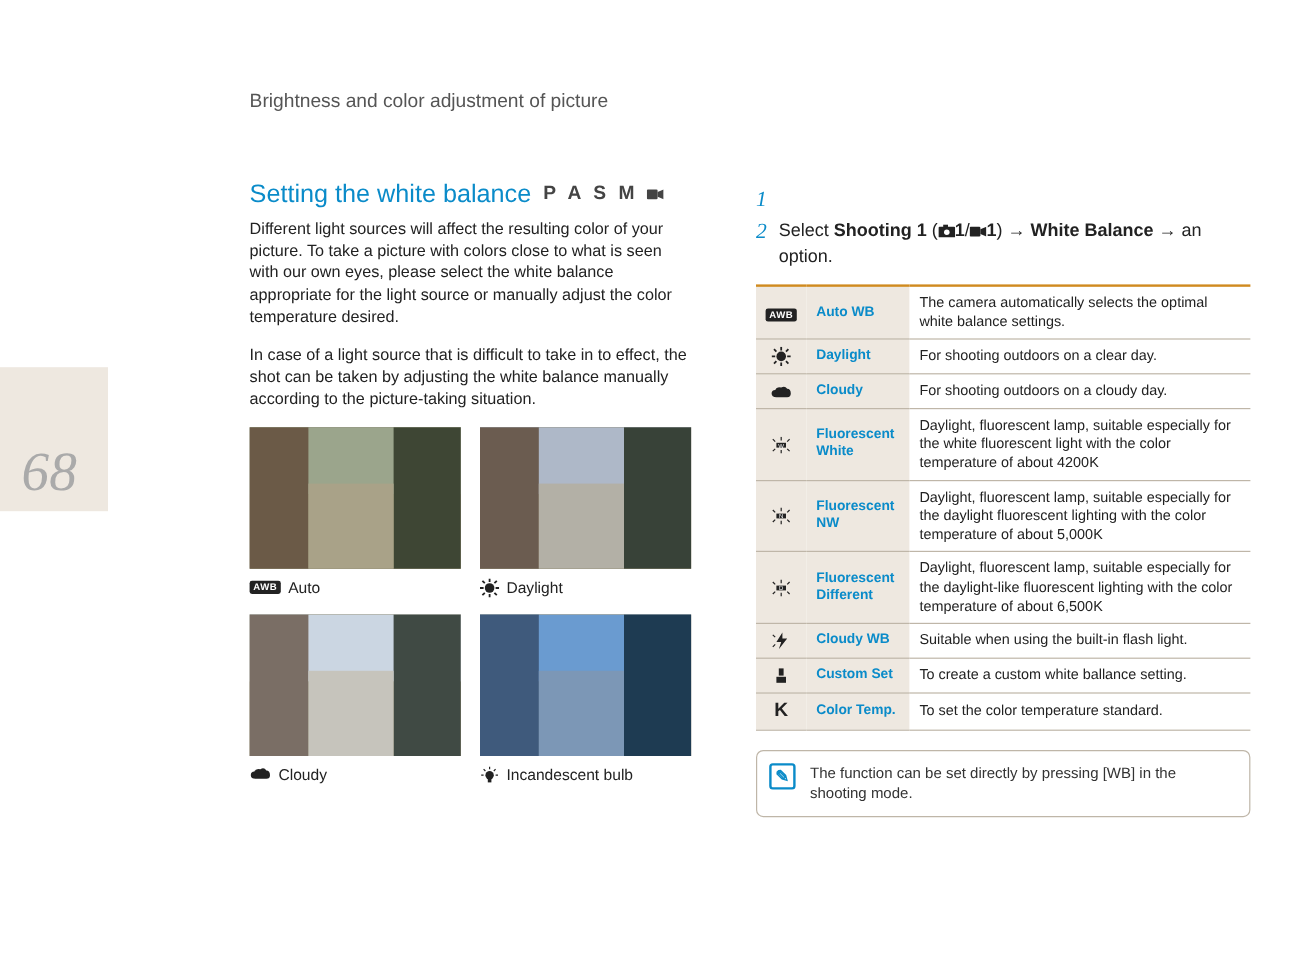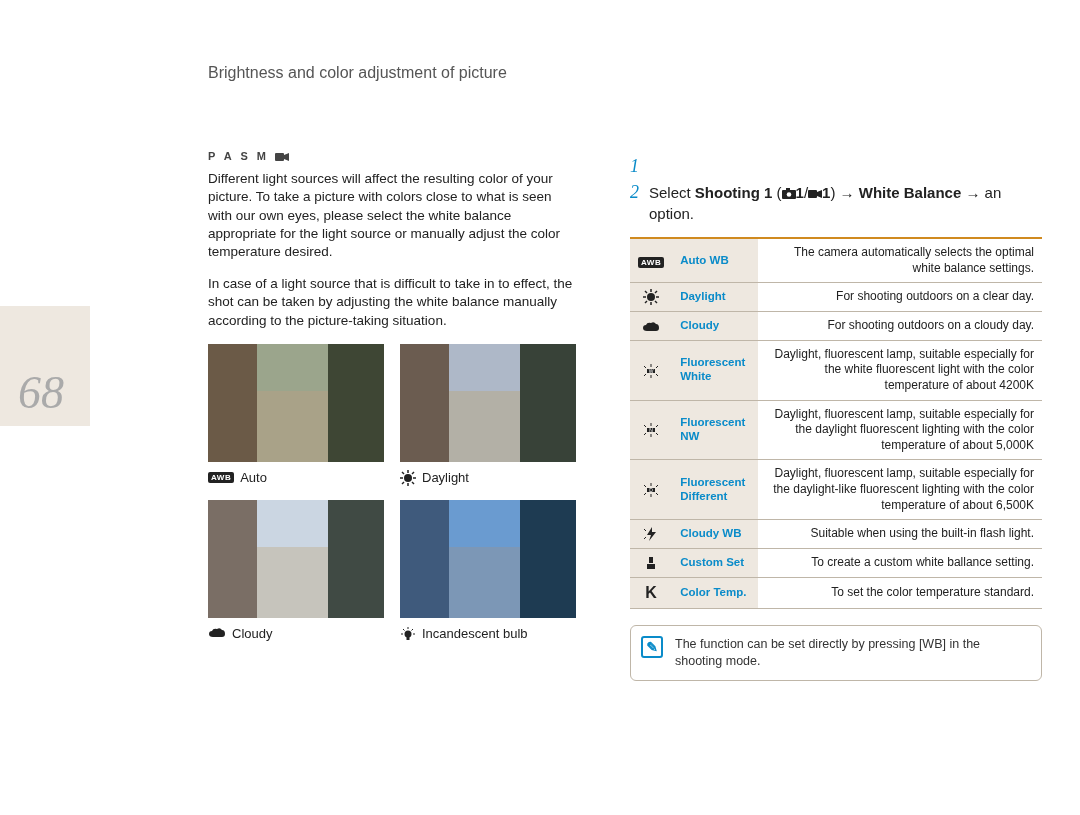--- a/index.html
+++ b/index.html
@@ -7,21 +7,21 @@
     font-family: Arial, Helvetica, sans-serif;
     background: #fff;
     width: 1080px;
     height: 815px;
     position: relative;
     color: #222;
   }
   .header {
     position: absolute;
     left: 208px;
-    top: 64px;
+    top: 76px;
     font-size: 16px;
     font-weight: 300;
     color: #555;
   }
   .page-number {
     position: absolute;
     left: 18px;
     top: 366px;
     font-size: 46px;
     font-style: italic;
@@ -46,21 +46,21 @@
   .section-title {
     color: #0a8bc9;
     font-size: 21px;
     font-weight: 300;
     margin-bottom: 8px;
     display: flex;
     align-items: center;
     gap: 10px;
   }
   .mode-badge {
-    font-size: 11px;
+    font-size: 16px;
     font-weight: bold;
     color: #444;
     letter-spacing: 3px;
   }
   .para {
     font-size: 13.5px;
     line-height: 1.35;
     color: #222;
     margin-bottom: 14px;
     font-weight: 300;
@@ -159,21 +159,20 @@
     color: #0a8bc9;
     font-weight: bold;
     text-align: left;
     font-size: 11.5px;
     line-height: 1.2;
   }
   .td-desc {
     background: #fff;
     line-height: 1.3;
     font-weight: 300;
-    text-align: right;
   }
   .note {
     margin-top: 16px;
     width: 412px;
     border: 1px solid #bfb6a8;
     border-radius: 6px;
     padding: 10px 12px 10px 44px;
     font-size: 12.5px;
     color: #333;
     position: relative;
@@ -209,20 +208,21 @@
 </head>
 <body>
 
 <div class="page-tab"></div>
 <div class="page-number">68</div>
 
 <div class="header">Brightness and color adjustment of picture</div>
 
 <div class="left-col">
   <div class="section-title">
+    <span>Setting the white balance</span>
     <span class="mode-badge">
       <span>P A S M</span>
       <svg width="14" height="10">
           <rect x="0" y="1" width="9" height="8" rx="1" fill="#444"></rect>
           <polygon points="9,3 14,1 14,9 9,7" fill="#444"></polygon>
         </svg>
     </span>
   </div>
   <p class="para">Different light sources will affect the resulting color of your picture. To take a picture with colors close to what is seen with our own eyes, please select the white balance appropriate for the light source or manually adjust the color temperature desired.</p>
   <p class="para">In case of a light source that is difficult to take in to effect, the shot can be taken by adjusting the white balance manually according to the picture-taking situation.</p>

